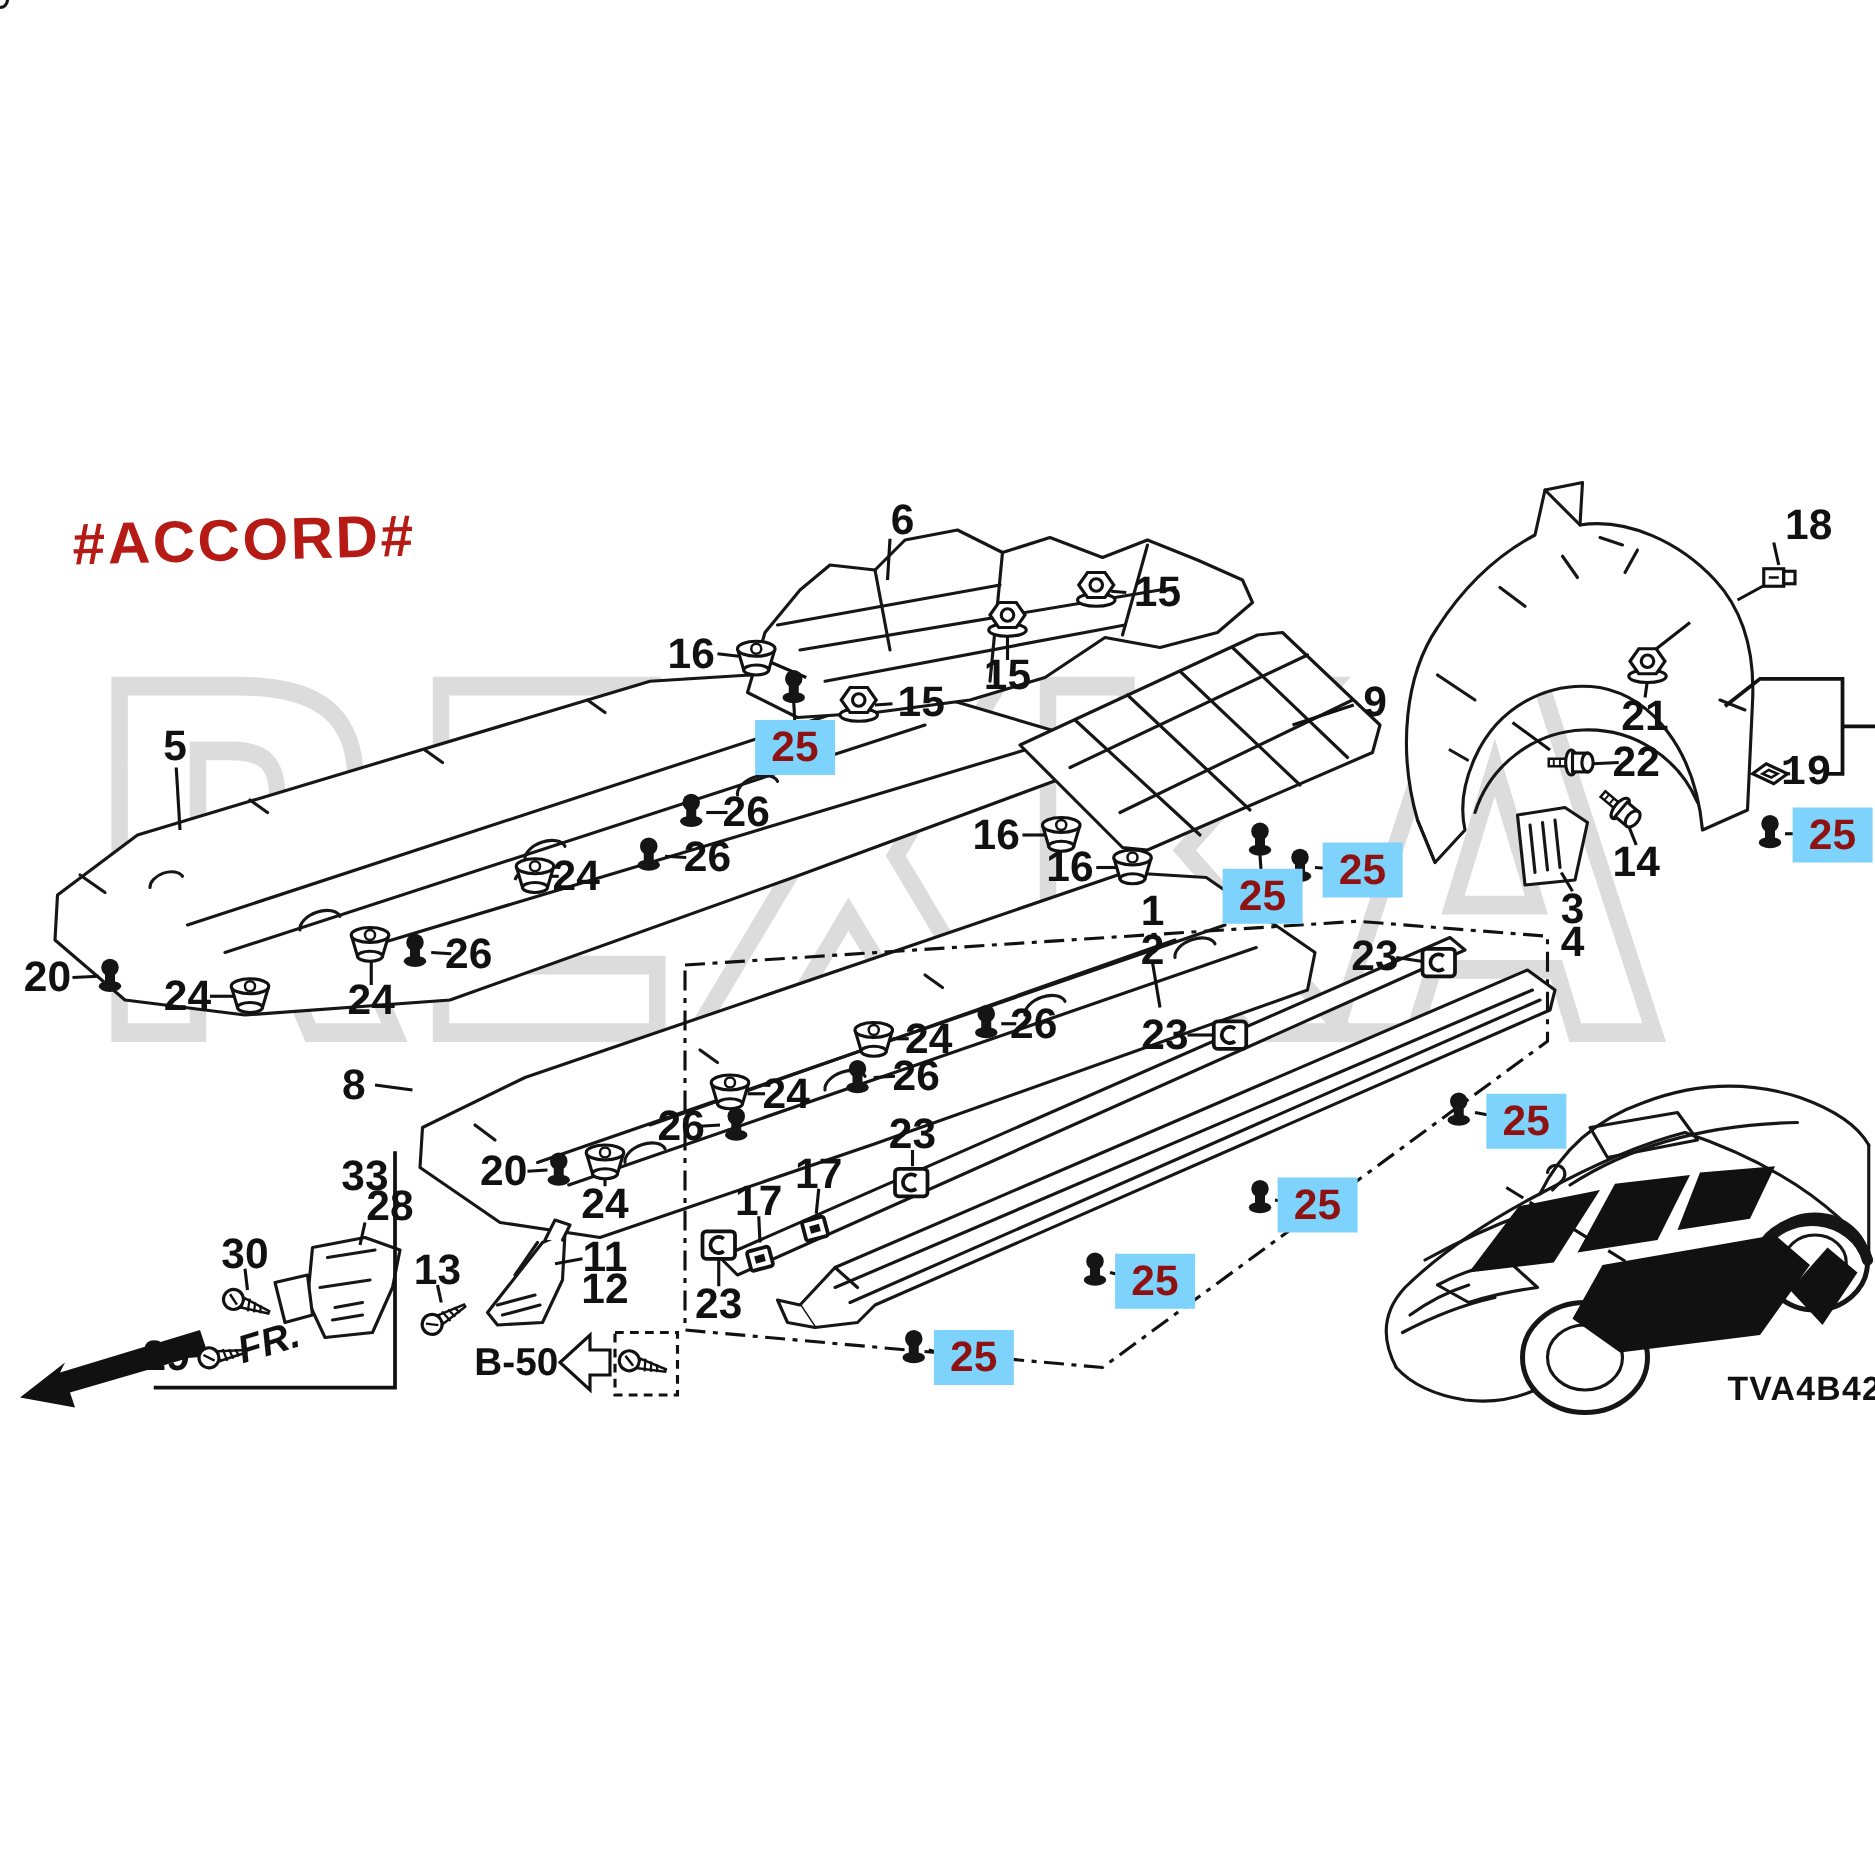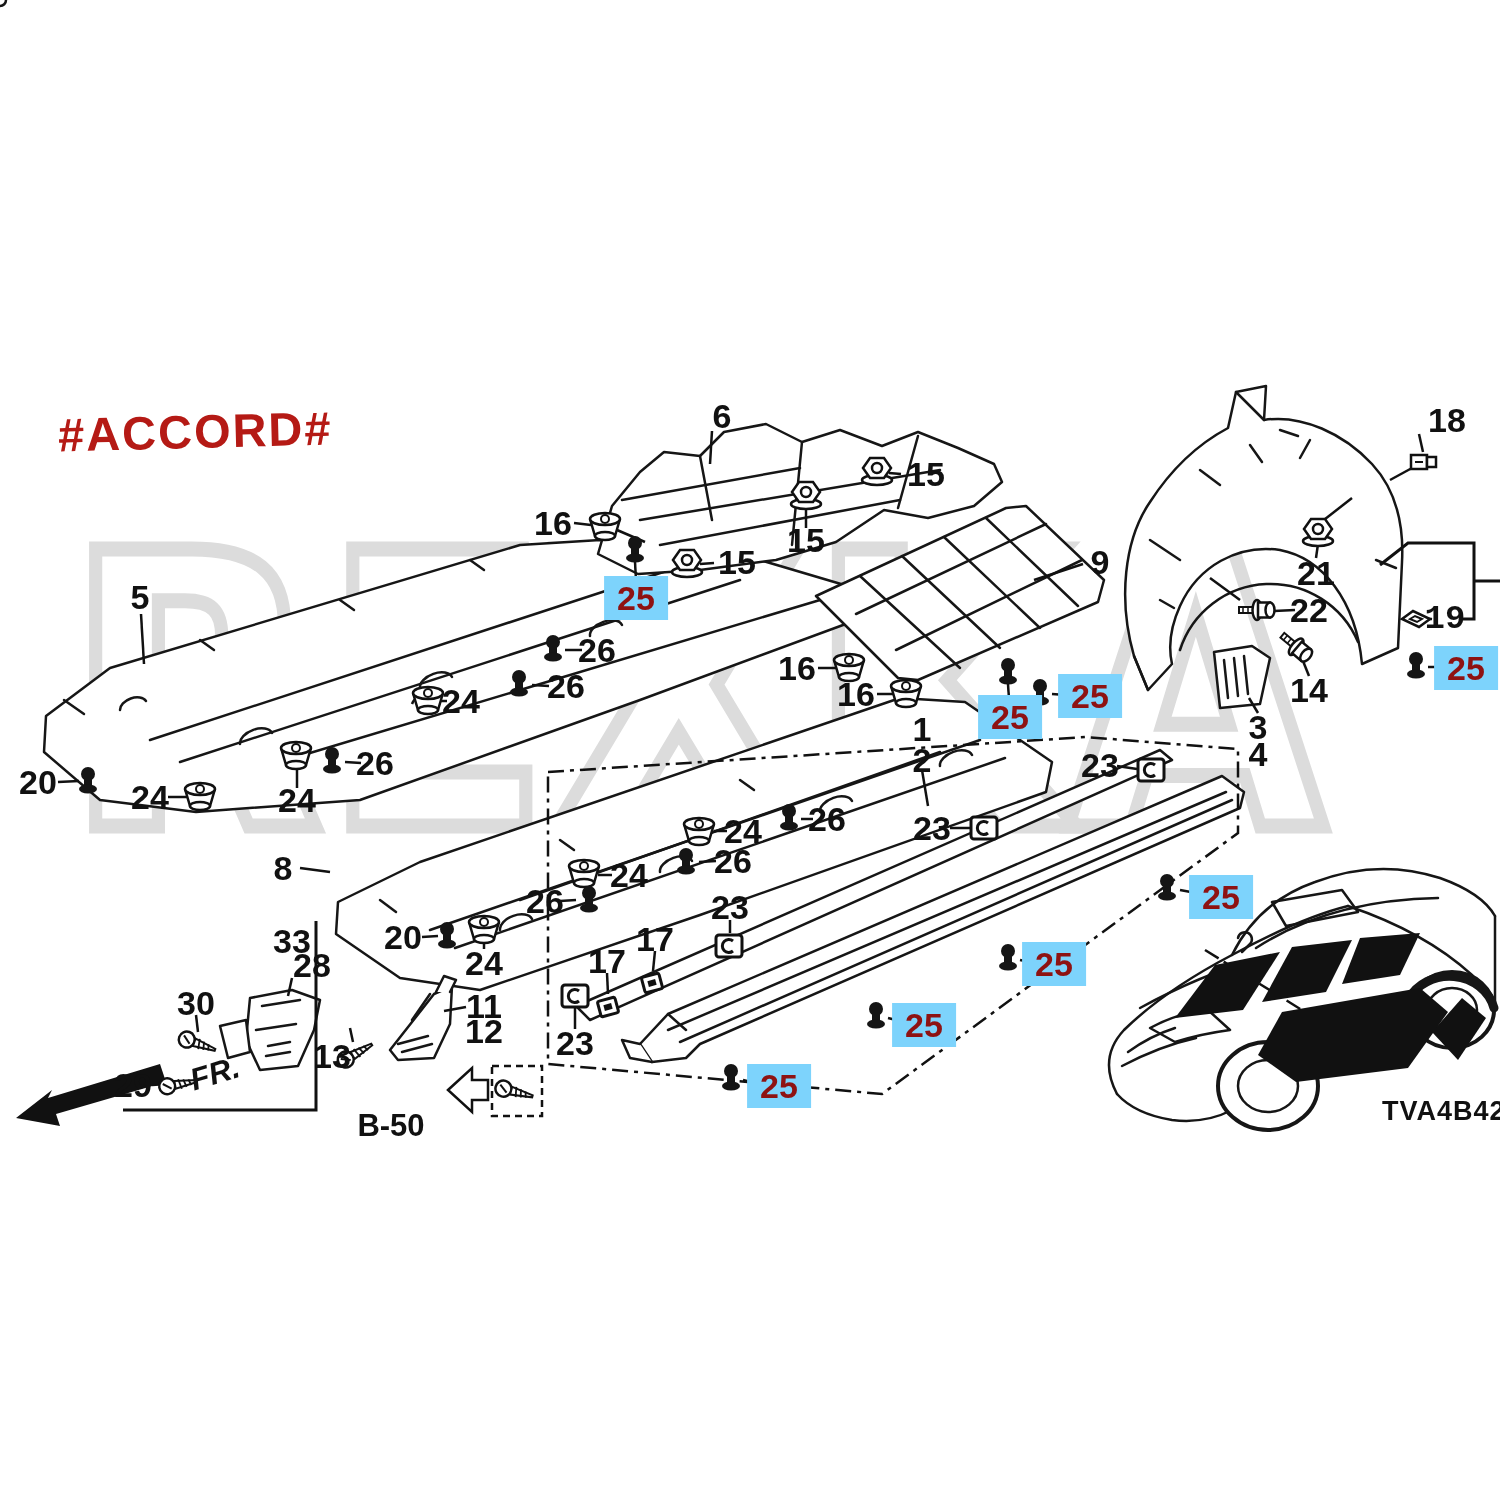--- a/index.html
+++ b/index.html
@@ -7,22 +7,22 @@
           font-family:"Liberation Sans","DejaVu Sans",sans-serif;}
   #lineart{position:absolute;left:0;top:0;}
   .callout{position:absolute;transform:translate(-50%,-50%);font-weight:bold;font-size:34px;
            color:#111;white-space:nowrap;line-height:1;z-index:5;}
   .callout.pink{background:#7dd3fc;color:#8e1212;padding:5px 13px;z-index:4;}
   .brand{position:absolute;left:58px;top:404px;font-size:47px;font-weight:bold;color:#b51a15;
          letter-spacing:2px;transform:rotate(-1.5deg);z-index:6;}
   .note{position:absolute;left:455px;top:388px;font-size:26px;color:#3ba049;z-index:6;}
   .code{position:absolute;left:1382px;top:1096px;font-size:27px;font-weight:bold;color:#111;
         letter-spacing:1px;z-index:6;}
-  .b50{position:absolute;left:391px;top:1090px;transform:translate(-50%,-50%);
-       font-size:31px;font-weight:bold;color:#111;z-index:6;margin-top:36px;}
+  .b50{position:absolute;left:413px;top:1090px;transform:translate(-50%,-50%);
+       font-size:31px;font-weight:bold;color:#111;z-index:6;}
   .fr{position:absolute;left:215px;top:1074px;transform:translate(-50%,-50%) rotate(-17deg);
       font-size:31px;font-weight:bold;font-style:italic;color:#111;z-index:6;}
 </style>
 </head>
 <body>
 
 <div id="canvas">
 
   <svg id="lineart" width="1500" height="1500" viewBox="0 0 1500 1500">
     <defs>
@@ -361,21 +361,21 @@
       <div class="callout" style="left: 566px; top: 686px;">26</div>
       <div class="callout" style="left: 375px; top: 763px;">26</div>
       <div class="callout" style="left: 827px; top: 819px;">26</div>
       <div class="callout" style="left: 733px; top: 861px;">26</div>
       <div class="callout" style="left: 545px; top: 901px;">26</div>
       <div class="callout" style="left: 283px; top: 868px;">8</div>
       <div class="callout" style="left: 292px; top: 941px;">33</div>
       <div class="callout" style="left: 292px; top: 965px; margin-left: 20px;">28</div>
       <div class="callout" style="left: 196px; top: 1003px;">30</div>
       <div class="callout" style="left: 133px; top: 1085px;">29</div>
-      <div class="callout" style="left: 332px; top: 1016px; margin-top: 40px;">13</div>
+      <div class="callout" style="left: 350px; top: 1016px;">13</div>
       <div class="callout" style="left: 484px; top: 1006px;">11</div>
       <div class="callout" style="left: 484px; top: 1031px;">12</div>
       <div class="callout" style="left: 922px; top: 729px;">1</div>
       <div class="callout" style="left: 922px; top: 760px;">2</div>
       <div class="callout" style="left: 932px; top: 828px;">23</div>
       <div class="callout" style="left: 1100px; top: 765px;">23</div>
       <div class="callout" style="left: 730px; top: 907px;">23</div>
       <div class="callout" style="left: 575px; top: 1043px;">23</div>
       <div class="callout" style="left: 655px; top: 939px;">17</div>
       <div class="callout" style="left: 607px; top: 961px;">17</div>

